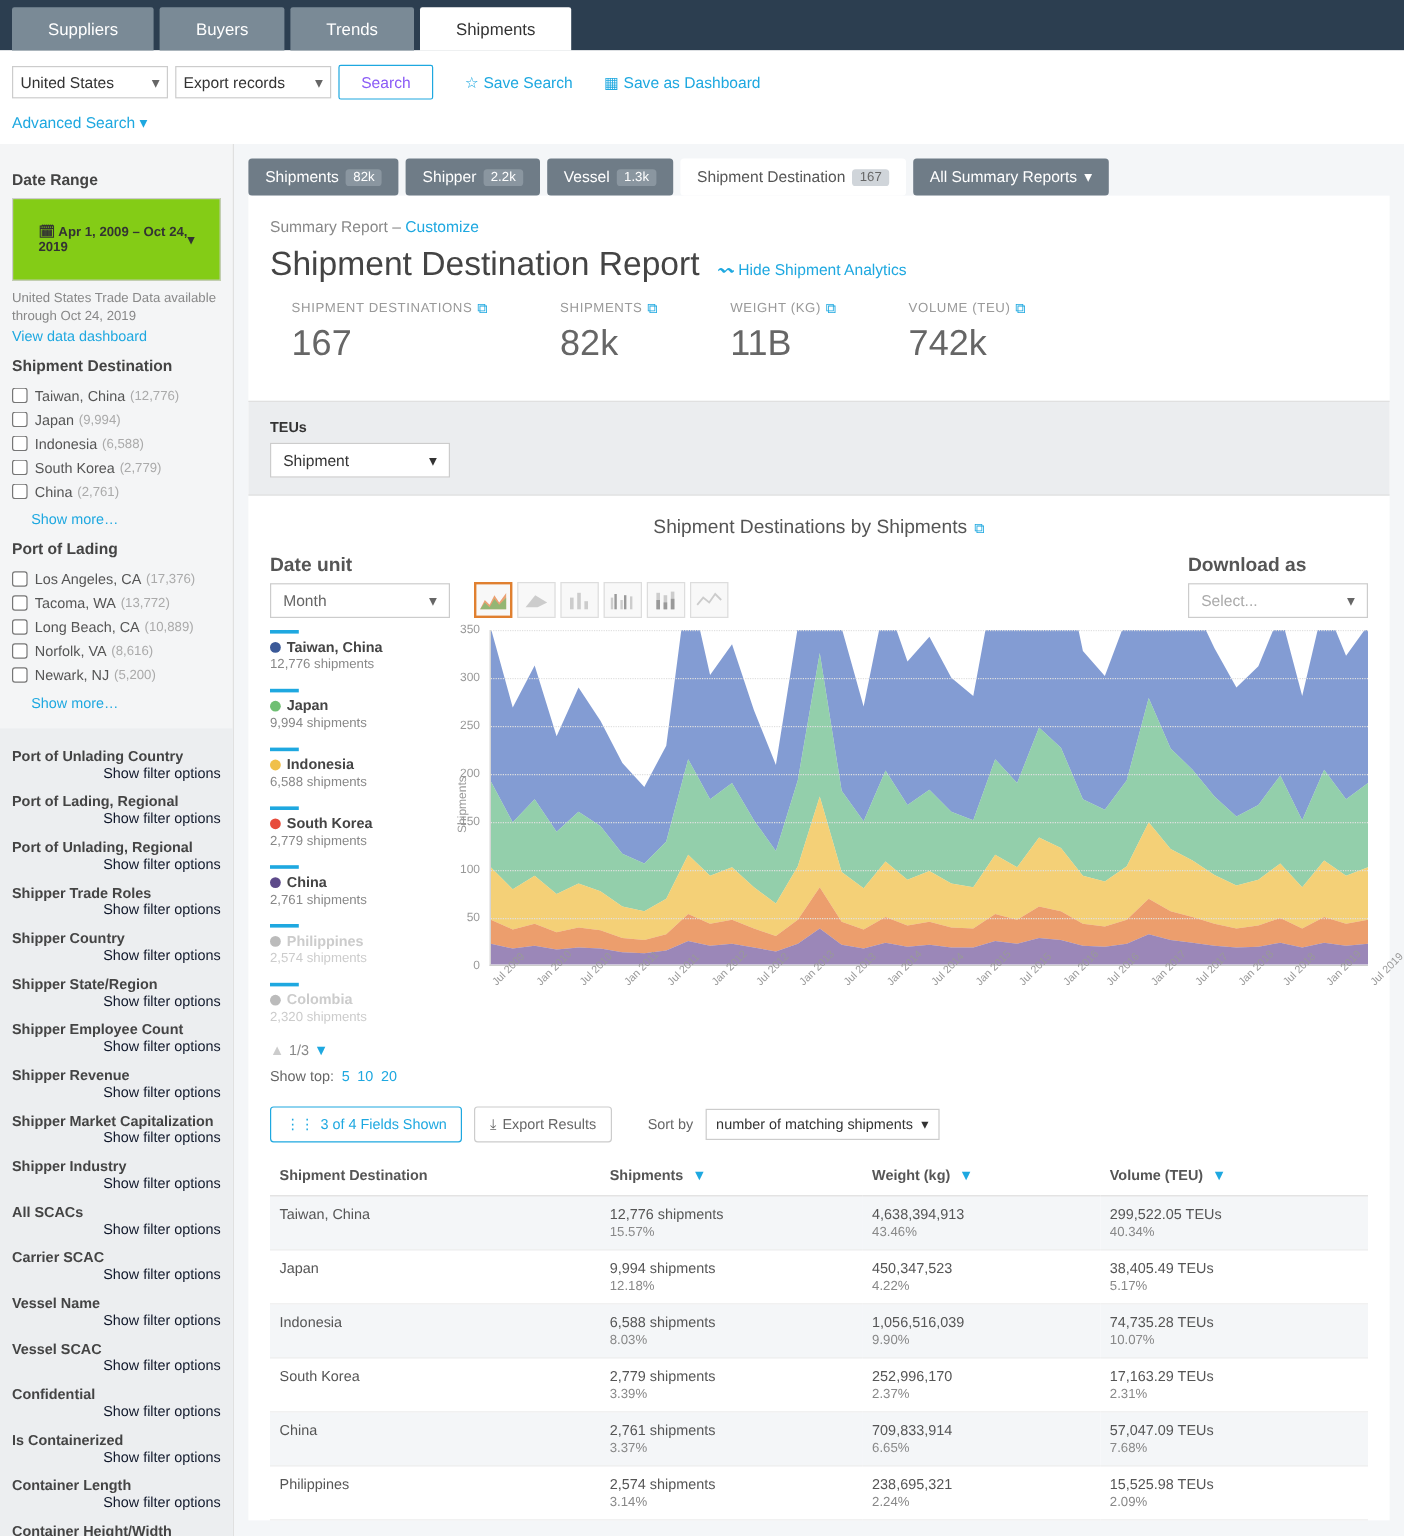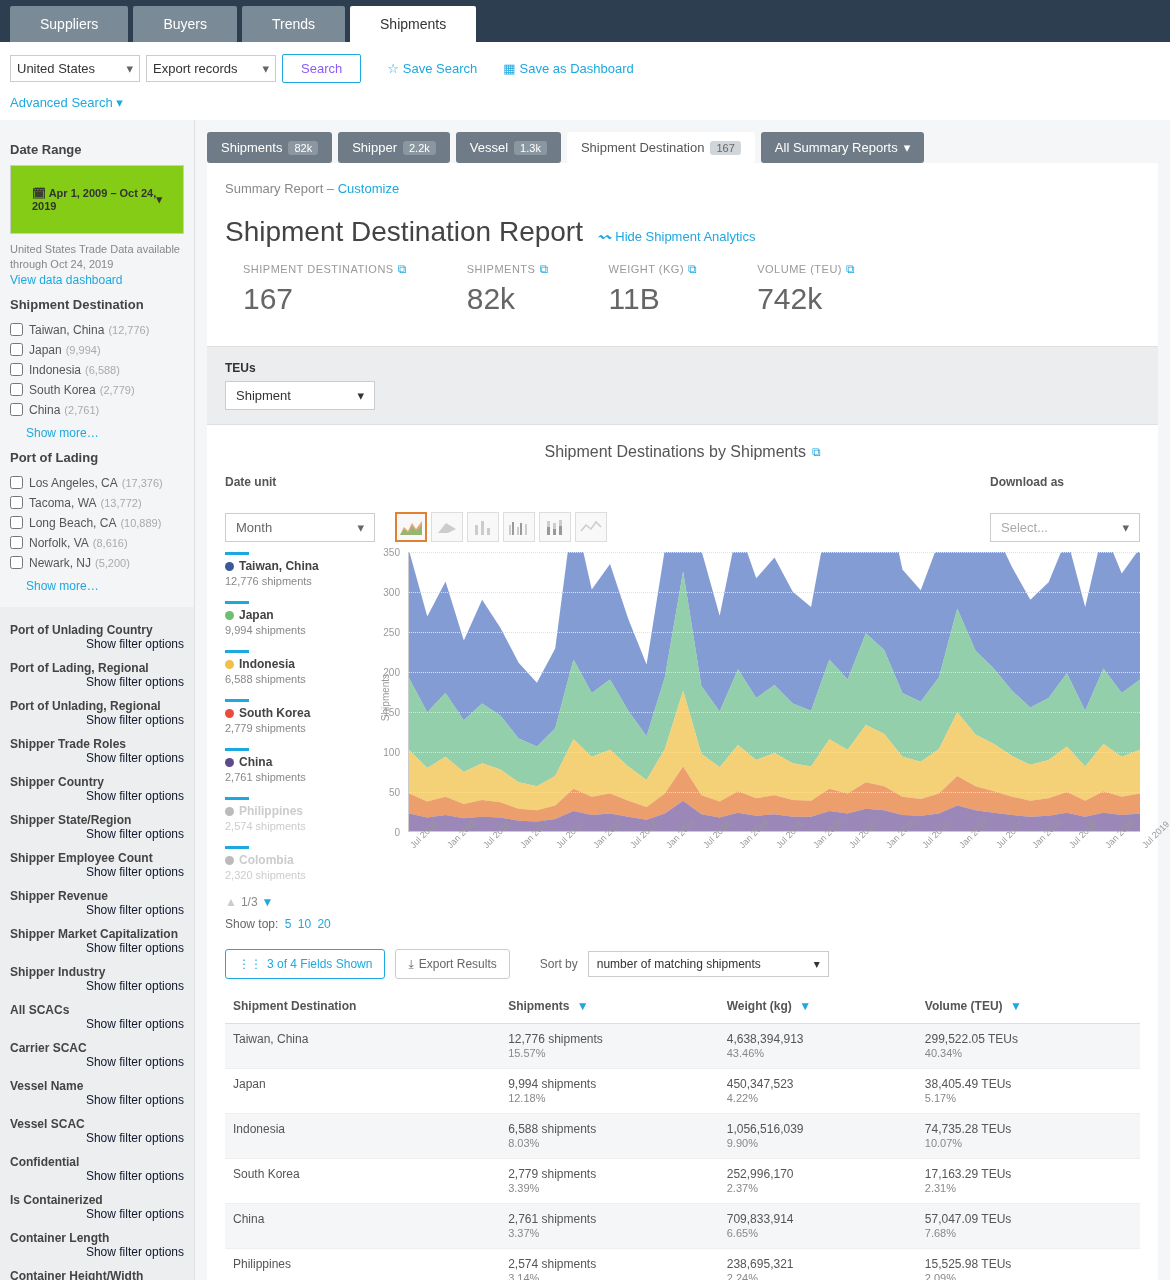--- a/index.html
+++ b/index.html
@@ -28,34 +28,34 @@
 .filter-group-title { font-weight: bold; font-size: 12px; color: #444; }
 .filter-group-link { color: #0f172a; font-size: 12px; cursor: pointer; text-align: right; }
 .main { flex: 1; background: #f4f6f8; padding: 0; }
 .subtabs { display: flex; gap: 6px; padding: 12px 12px 0; }
 .subtab { background: #6f7c87; color: #fff; padding: 8px 14px; font-size: 13px; cursor: pointer; border-radius: 3px; display: flex; align-items: center; gap: 6px; }
 .subtab.active { background: #fff; color: #555; }
 .subtab-badge { background: #8a96a0; color: #fff; padding: 1px 6px; border-radius: 3px; font-size: 11px; }
 .subtab.active .subtab-badge { background: #d0d5da; color: #666; }
 .content { background: #fff; margin: 0 12px 12px; }
 .report-hdr { padding: 18px 18px 10px; }
-.breadcrumb { color: #888; font-size: 13px; margin-bottom: 20px; }
+.breadcrumb { color: #888; font-size: 13px; margin-bottom: 8px; }
 .breadcrumb a { color: #1ea8e0; }
 .report-title { font-size: 28px; font-weight: normal; color: #444; display: inline; }
 .hide-link { color: #1ea8e0; font-size: 13px; margin-left: 12px; cursor: pointer; }
 .metrics { display: flex; gap: 60px; padding: 14px 18px 20px; }
 .metric-label { color: #999; font-size: 11px; letter-spacing: 0.5px; display: flex; align-items: center; gap: 4px; }
 .metric-value { font-size: 30px; color: #666; margin-top: 6px; font-weight: 300; }
 .unit-bar { background: #ebedef; padding: 14px 18px; display: flex; align-items: center; gap: 12px; border-top: 1px solid #e0e0e0; border-bottom: 1px solid #e0e0e0; }
 .unit-select { background: #fff; border: 1px solid #ccc; padding: 6px 10px; width: 150px; font-size: 13px; display: flex; justify-content: space-between; cursor: pointer; }
 .chart-section { padding: 18px; }
 .chart-title { text-align: center; font-size: 16px; color: #555; margin-bottom: 14px; display: flex; justify-content: center; align-items: center; gap: 6px; }
 .chart-controls { display: flex; justify-content: space-between; margin-bottom: 10px; }
 .ctrl-group { }
-.ctrl-label { font-size: 12px; font-weight: bold; color: #555; margin-bottom: 24px; }
+.ctrl-label { font-size: 16px; font-weight: bold; color: #555; margin-bottom: 5px; }
 .ctrl-select { background: #fff; border: 1px solid #ccc; padding: 6px 10px; width: 150px; font-size: 13px; display: flex; justify-content: space-between; cursor: pointer; color: #666; }
 .chart-type-icons { display: flex; gap: 4px; }
 .ct-icon { width: 32px; height: 30px; border: 1px solid #ddd; cursor: pointer; display: flex; align-items: center; justify-content: center; background: #f8f8f8; }
 .ct-icon.active { border: 2px solid #e08030; }
 .chart-body { display: flex; gap: 12px; }
 .legend { width: 135px; font-size: 12px; }
 .legend-item { margin-bottom: 14px; }
 .legend-bar { width: 24px; height: 3px; margin-bottom: 4px; }
 .legend-name { font-weight: bold; color: #444; display: flex; align-items: center; gap: 5px; }
 .legend-sub { color: #888; font-size: 11px; margin-top: 2px; }
@@ -69,21 +69,21 @@
 .grid-line { position: absolute; left: 0; right: 0; border-top: 1px dotted #e0e0e0; }
 .x-axis { position: absolute; left: 36px; right: 0; bottom: 0; height: 45px; }
 .x-tick { position: absolute; font-size: 9px; color: #999; transform: rotate(-45deg); transform-origin: top left; white-space: nowrap; }
 .pager { margin-top: 8px; font-size: 12px; color: #888; display: flex; align-items: center; gap: 4px; }
 .show-top { font-size: 12px; color: #666; margin-top: 8px; }
 .show-top a { color: #1ea8e0; margin-left: 3px; }
 .table-controls { display: flex; align-items: center; gap: 10px; padding: 0 18px 10px; }
 .tc-btn { border: 1px solid #1ea8e0; background: #fff; color: #1ea8e0; padding: 7px 12px; font-size: 12px; cursor: pointer; border-radius: 3px; display: flex; align-items: center; gap: 5px; }
 .tc-btn.gray { border-color: #ccc; color: #666; }
 .sort-label { font-size: 12px; color: #666; margin-left: 20px; }
-.sort-select { border: 1px solid #ccc; padding: 5px 8px; font-size: 12px; width: 241px; background: #fff; display: flex; justify-content: space-between; }
+.sort-select { border: 1px solid #ccc; padding: 5px 8px; font-size: 12px; width: 195px; background: #fff; display: flex; justify-content: space-between; }
 .data-table { width: calc(100% - 36px); margin: 0 18px 18px; border-collapse: collapse; font-size: 12px; }
 .data-table th { text-align: left; padding: 10px 8px; color: #555; font-weight: bold; border-bottom: 1px solid #ddd; }
 .data-table th .filter-icon { color: #1ea8e0; margin-left: 4px; cursor: pointer; }
 .data-table .total-row td { background: #c0c5cb; font-weight: bold; padding: 8px; color: #444; }
 .data-table td { padding: 8px; border-bottom: 1px solid #eee; color: #555; vertical-align: top; }
 .data-table tr:nth-child(odd) td { background: #f4f6f8; }
 .data-table .total-row td { background: #c0c5cb !important; }
 .sub { color: #888; font-size: 11px; }
 .copy-icon { color: #1ea8e0; font-size: 12px; }
 svg.area { width: 100%; height: 100%; }

